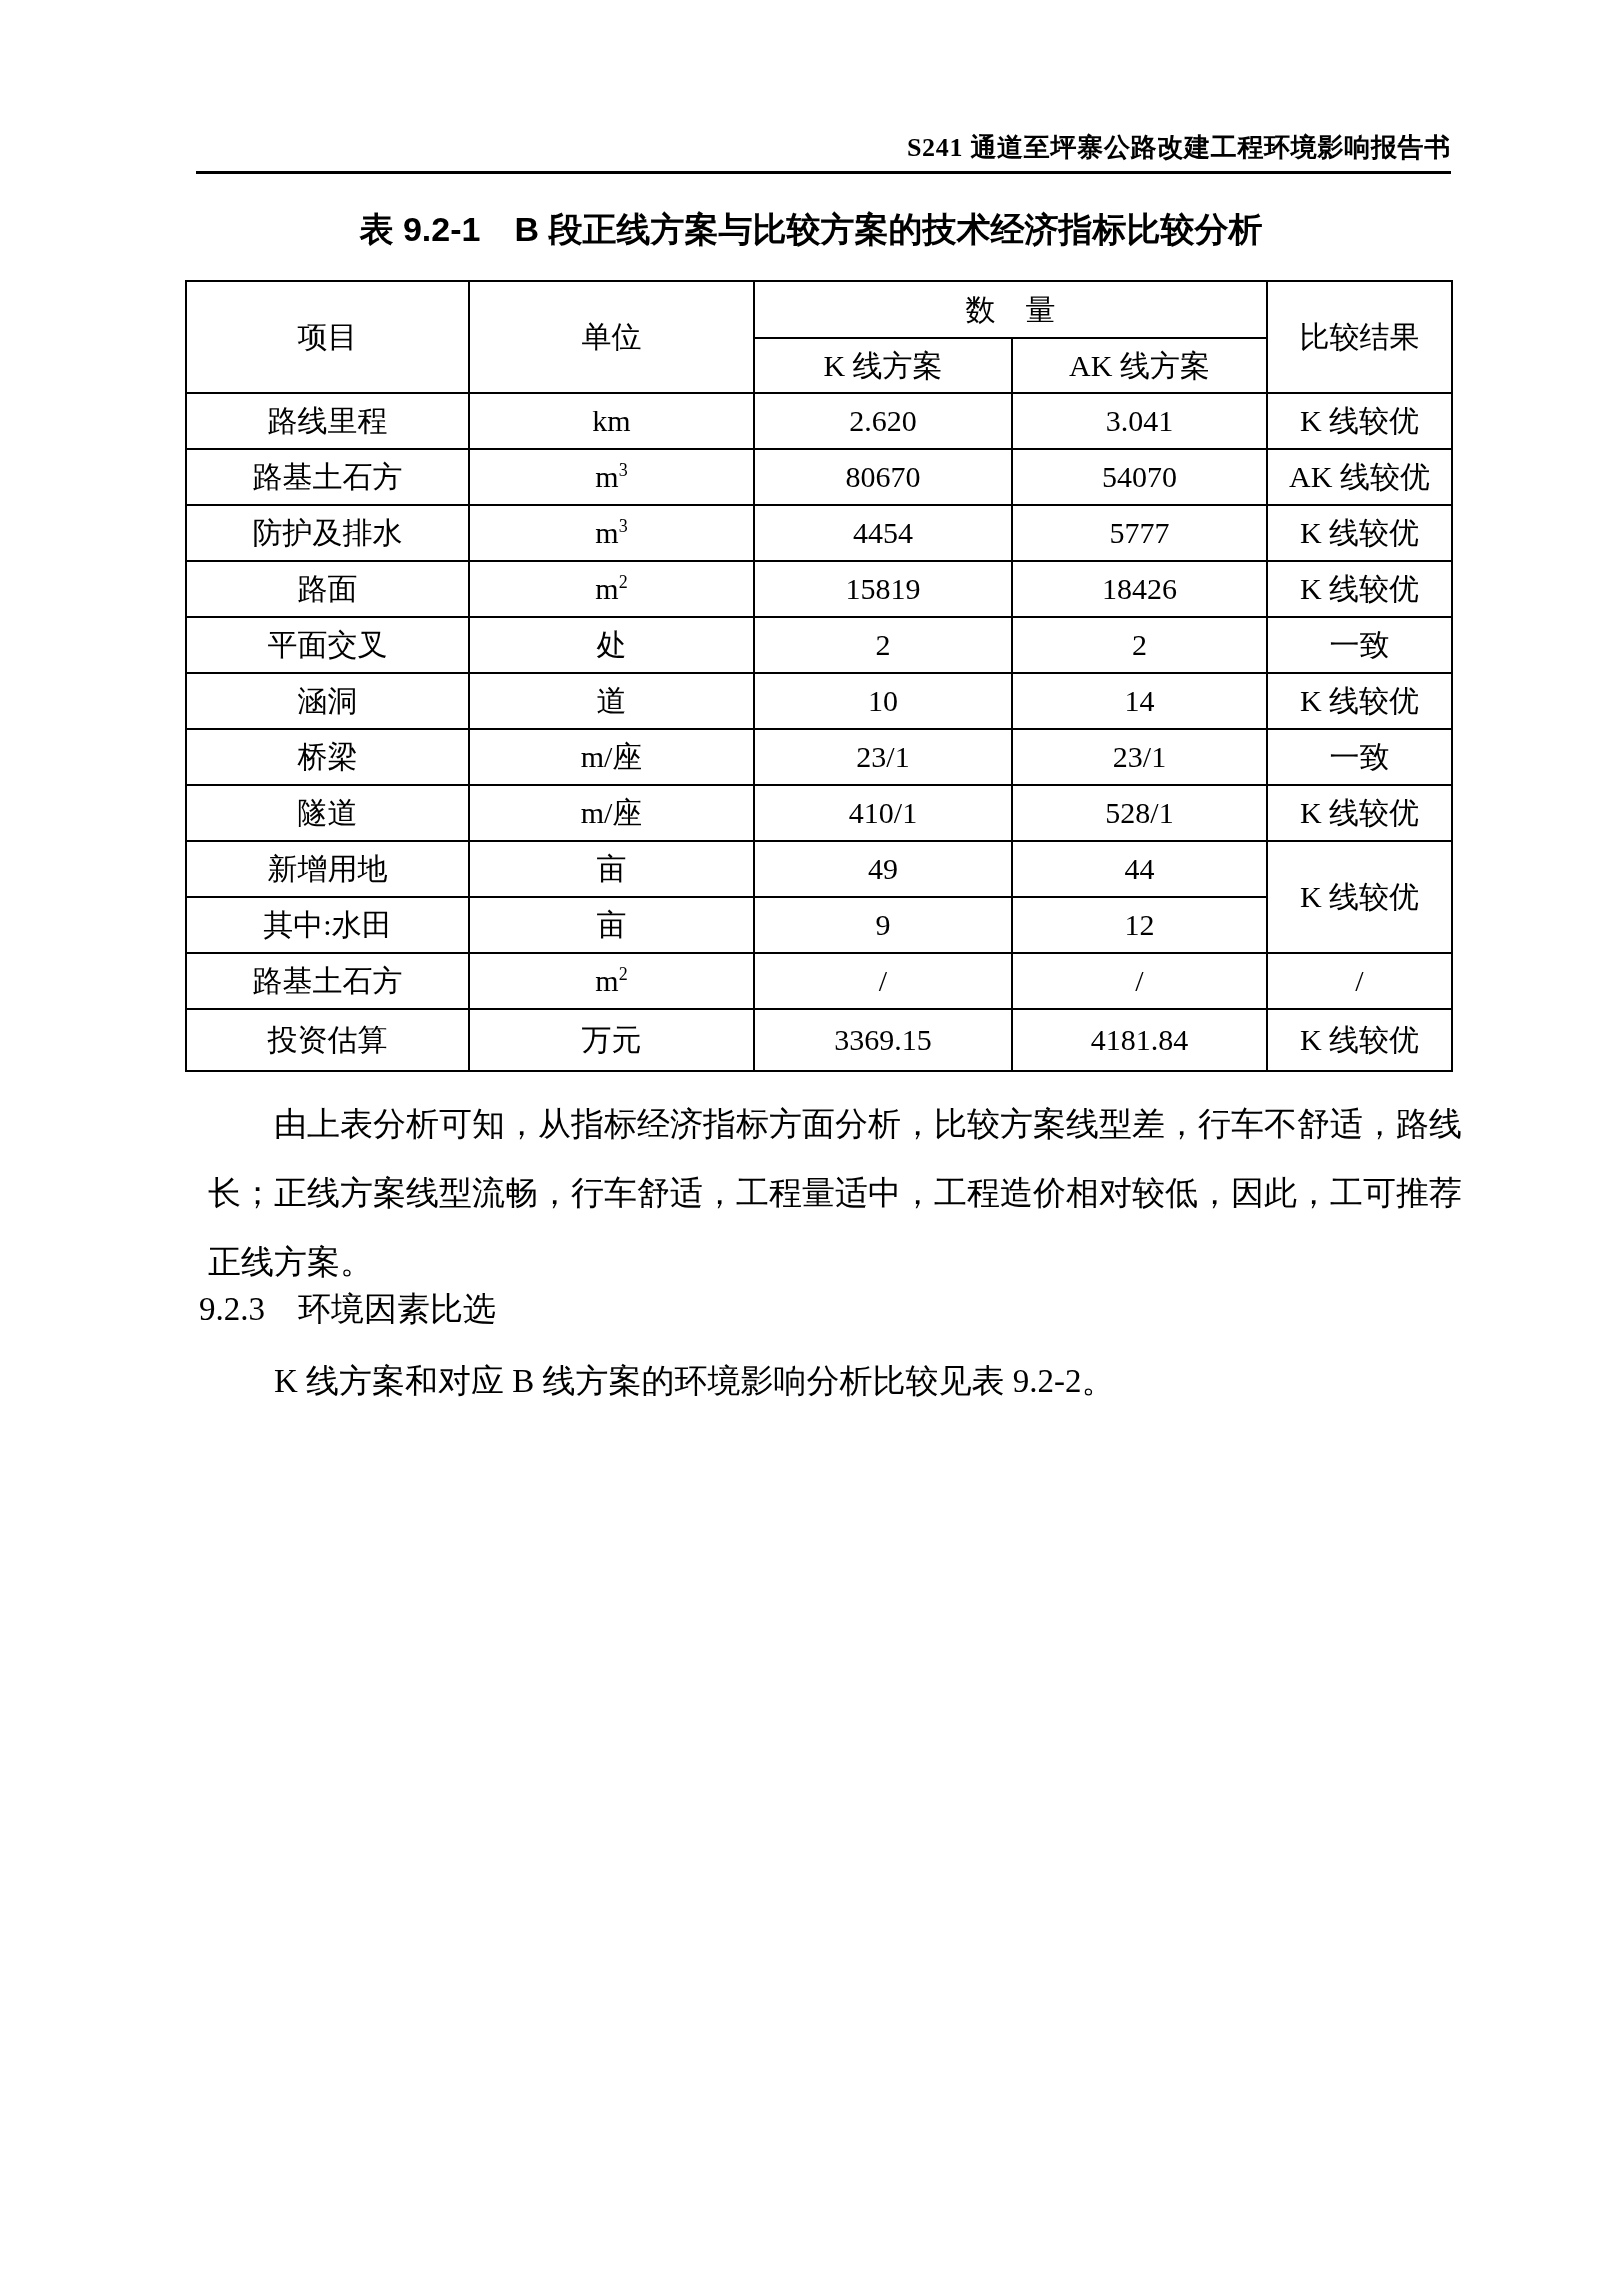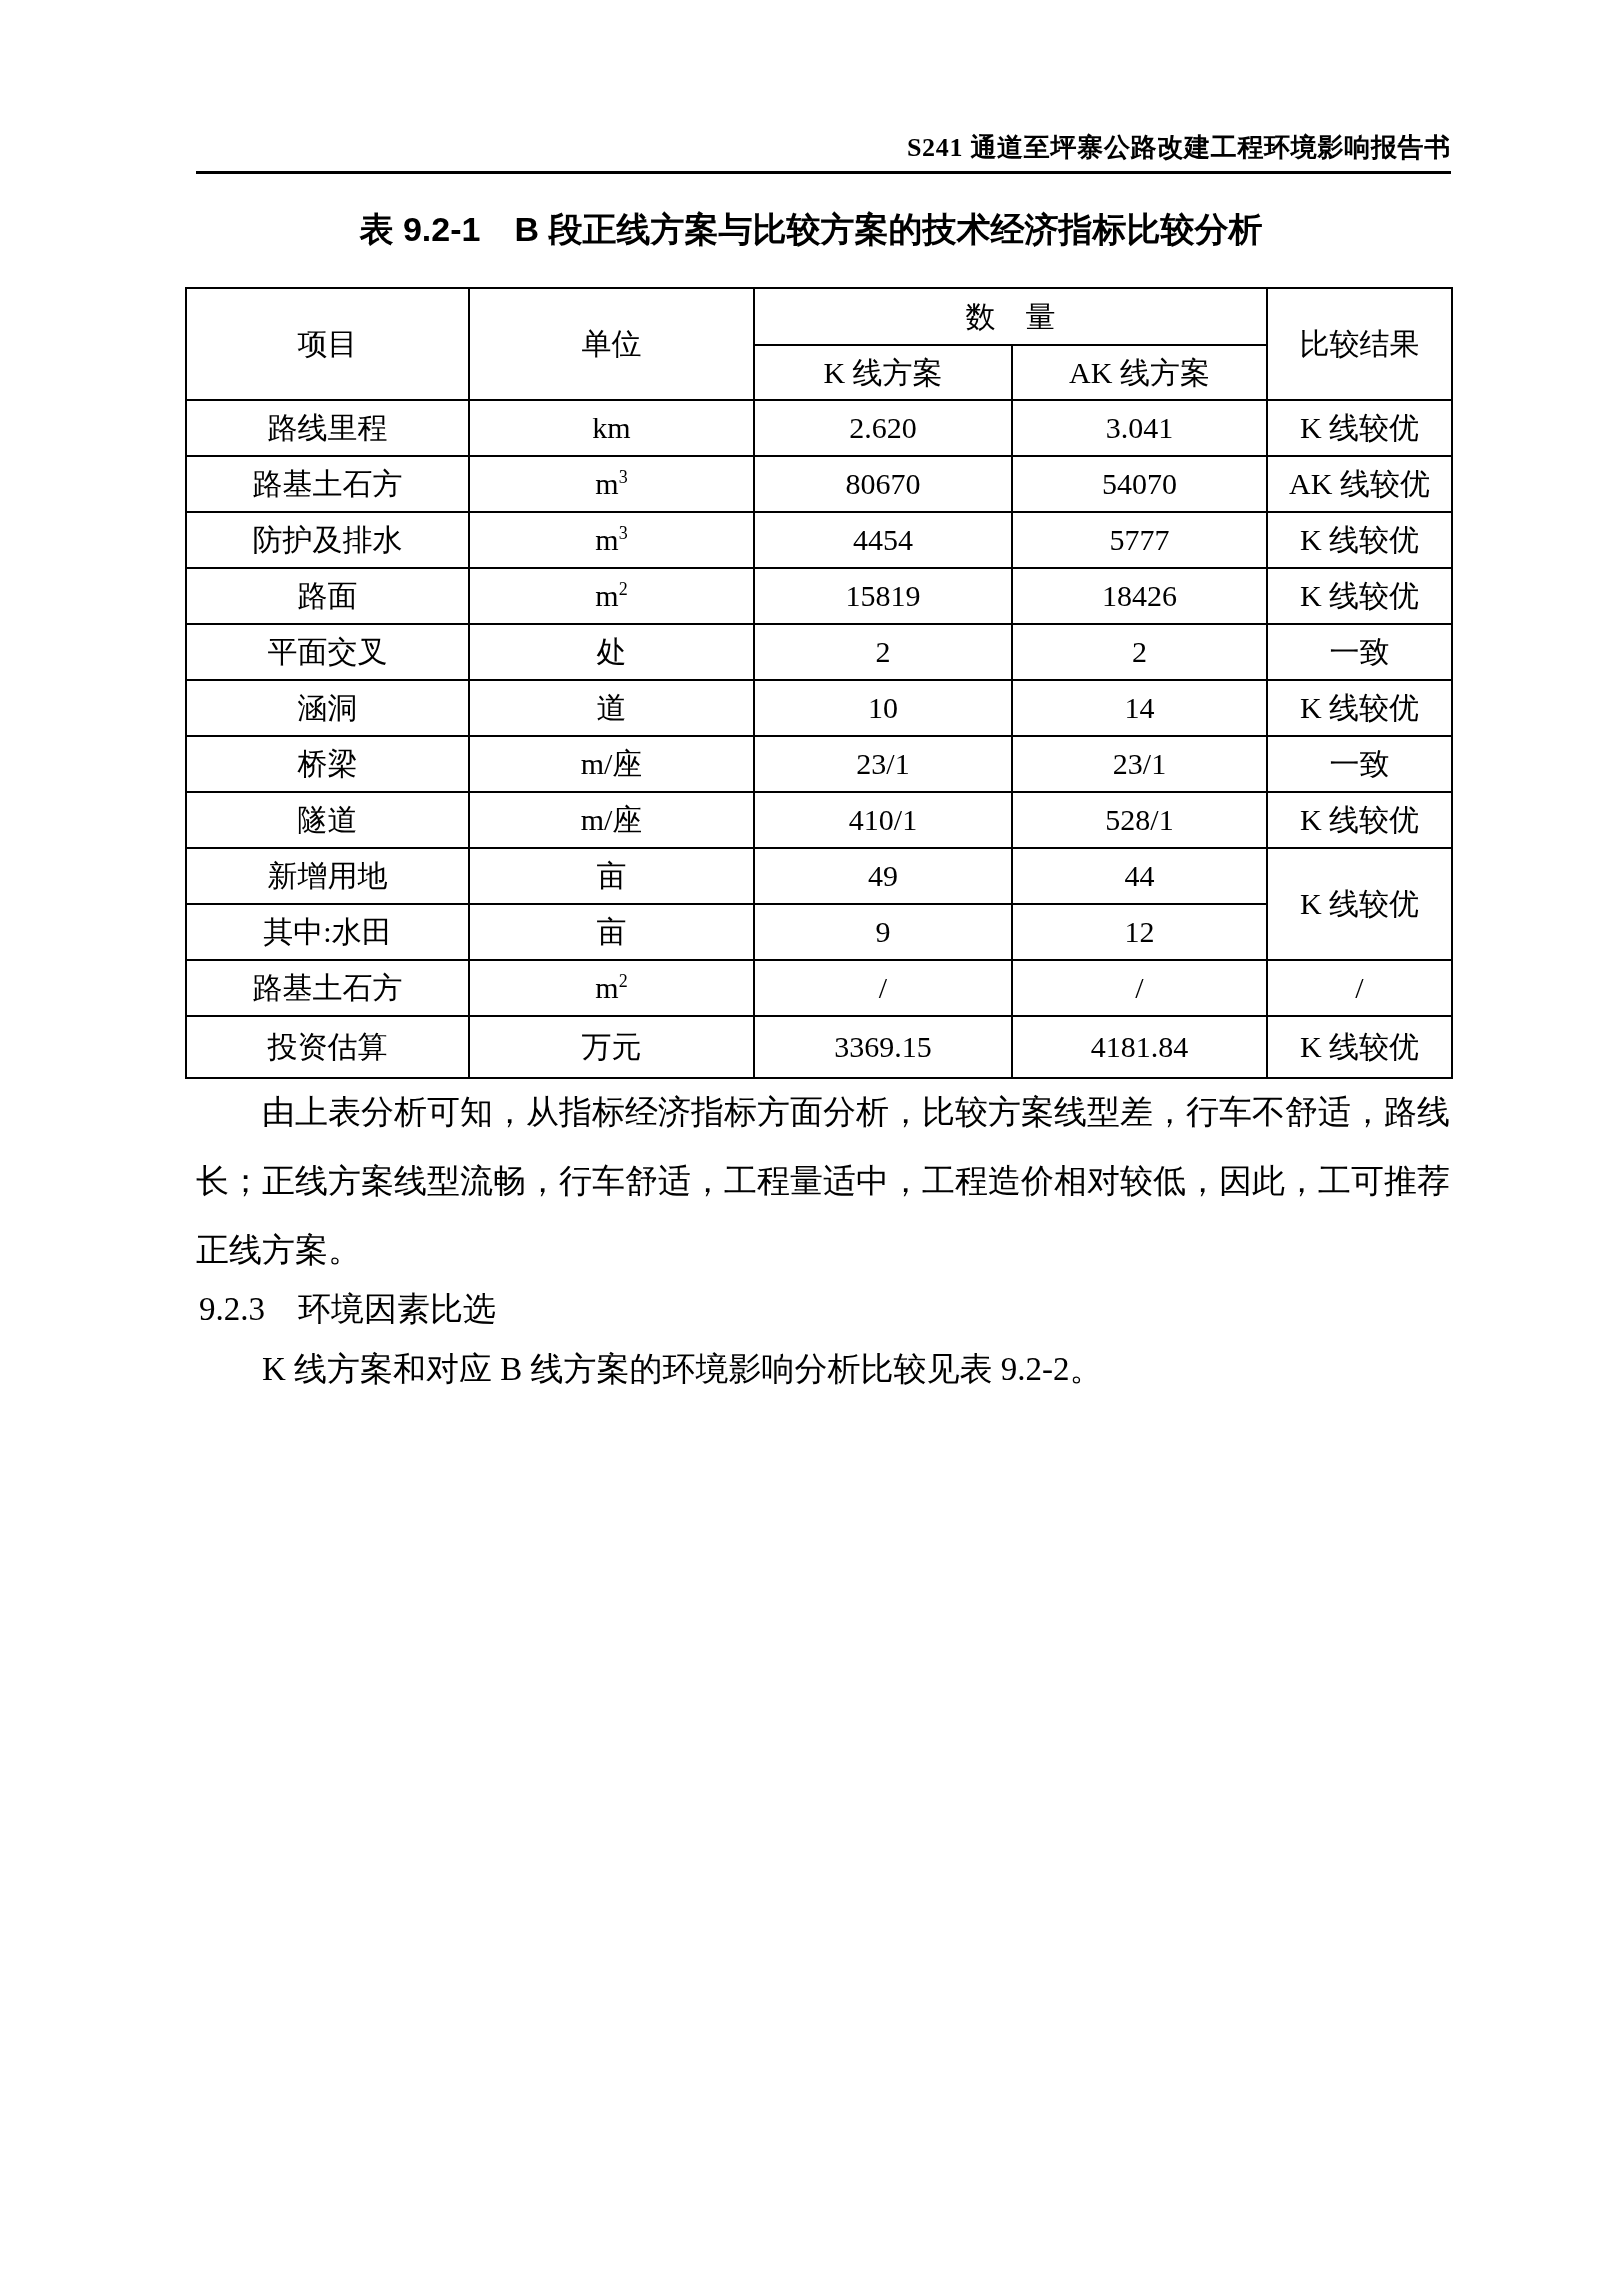--- a/index.html
+++ b/index.html
@@ -38,21 +38,21 @@
     text-align: center;
     font-family: "Liberation Sans", "DejaVu Sans", sans-serif;
     font-weight: bold;
     font-size: 34px;
     line-height: 41px;
     white-space: pre;
   }
   table.cmp {
     position: absolute;
     left: 185px;
-    top: 287px;
+    top: 280px;
     width: 1266px;
     border-collapse: collapse;
     table-layout: fixed;
     border: 2.6px solid #000;
     padding-left: 29px;
   }
   table.cmp th, table.cmp td {
     border: solid #000;
     border-width: 2.6px 2px;
     padding: 0;
@@ -73,21 +73,21 @@
     line-height: 0;
   }
   .body-par {
     position: absolute;
     left: 196px;
     width: 1243px;
     font-size: 33px;
     line-height: 69px;
     text-indent: 2em;
     white-space: pre;
-    margin: 0;
+    margin: 12px;
   }
   .par-1 { top: 1078px; }
   .section-heading {
     position: absolute;
     left: 196px;
     top: 1272px;
     font-size: 33px;
     line-height: 69px;
     white-space: pre;
     margin: 3px;

